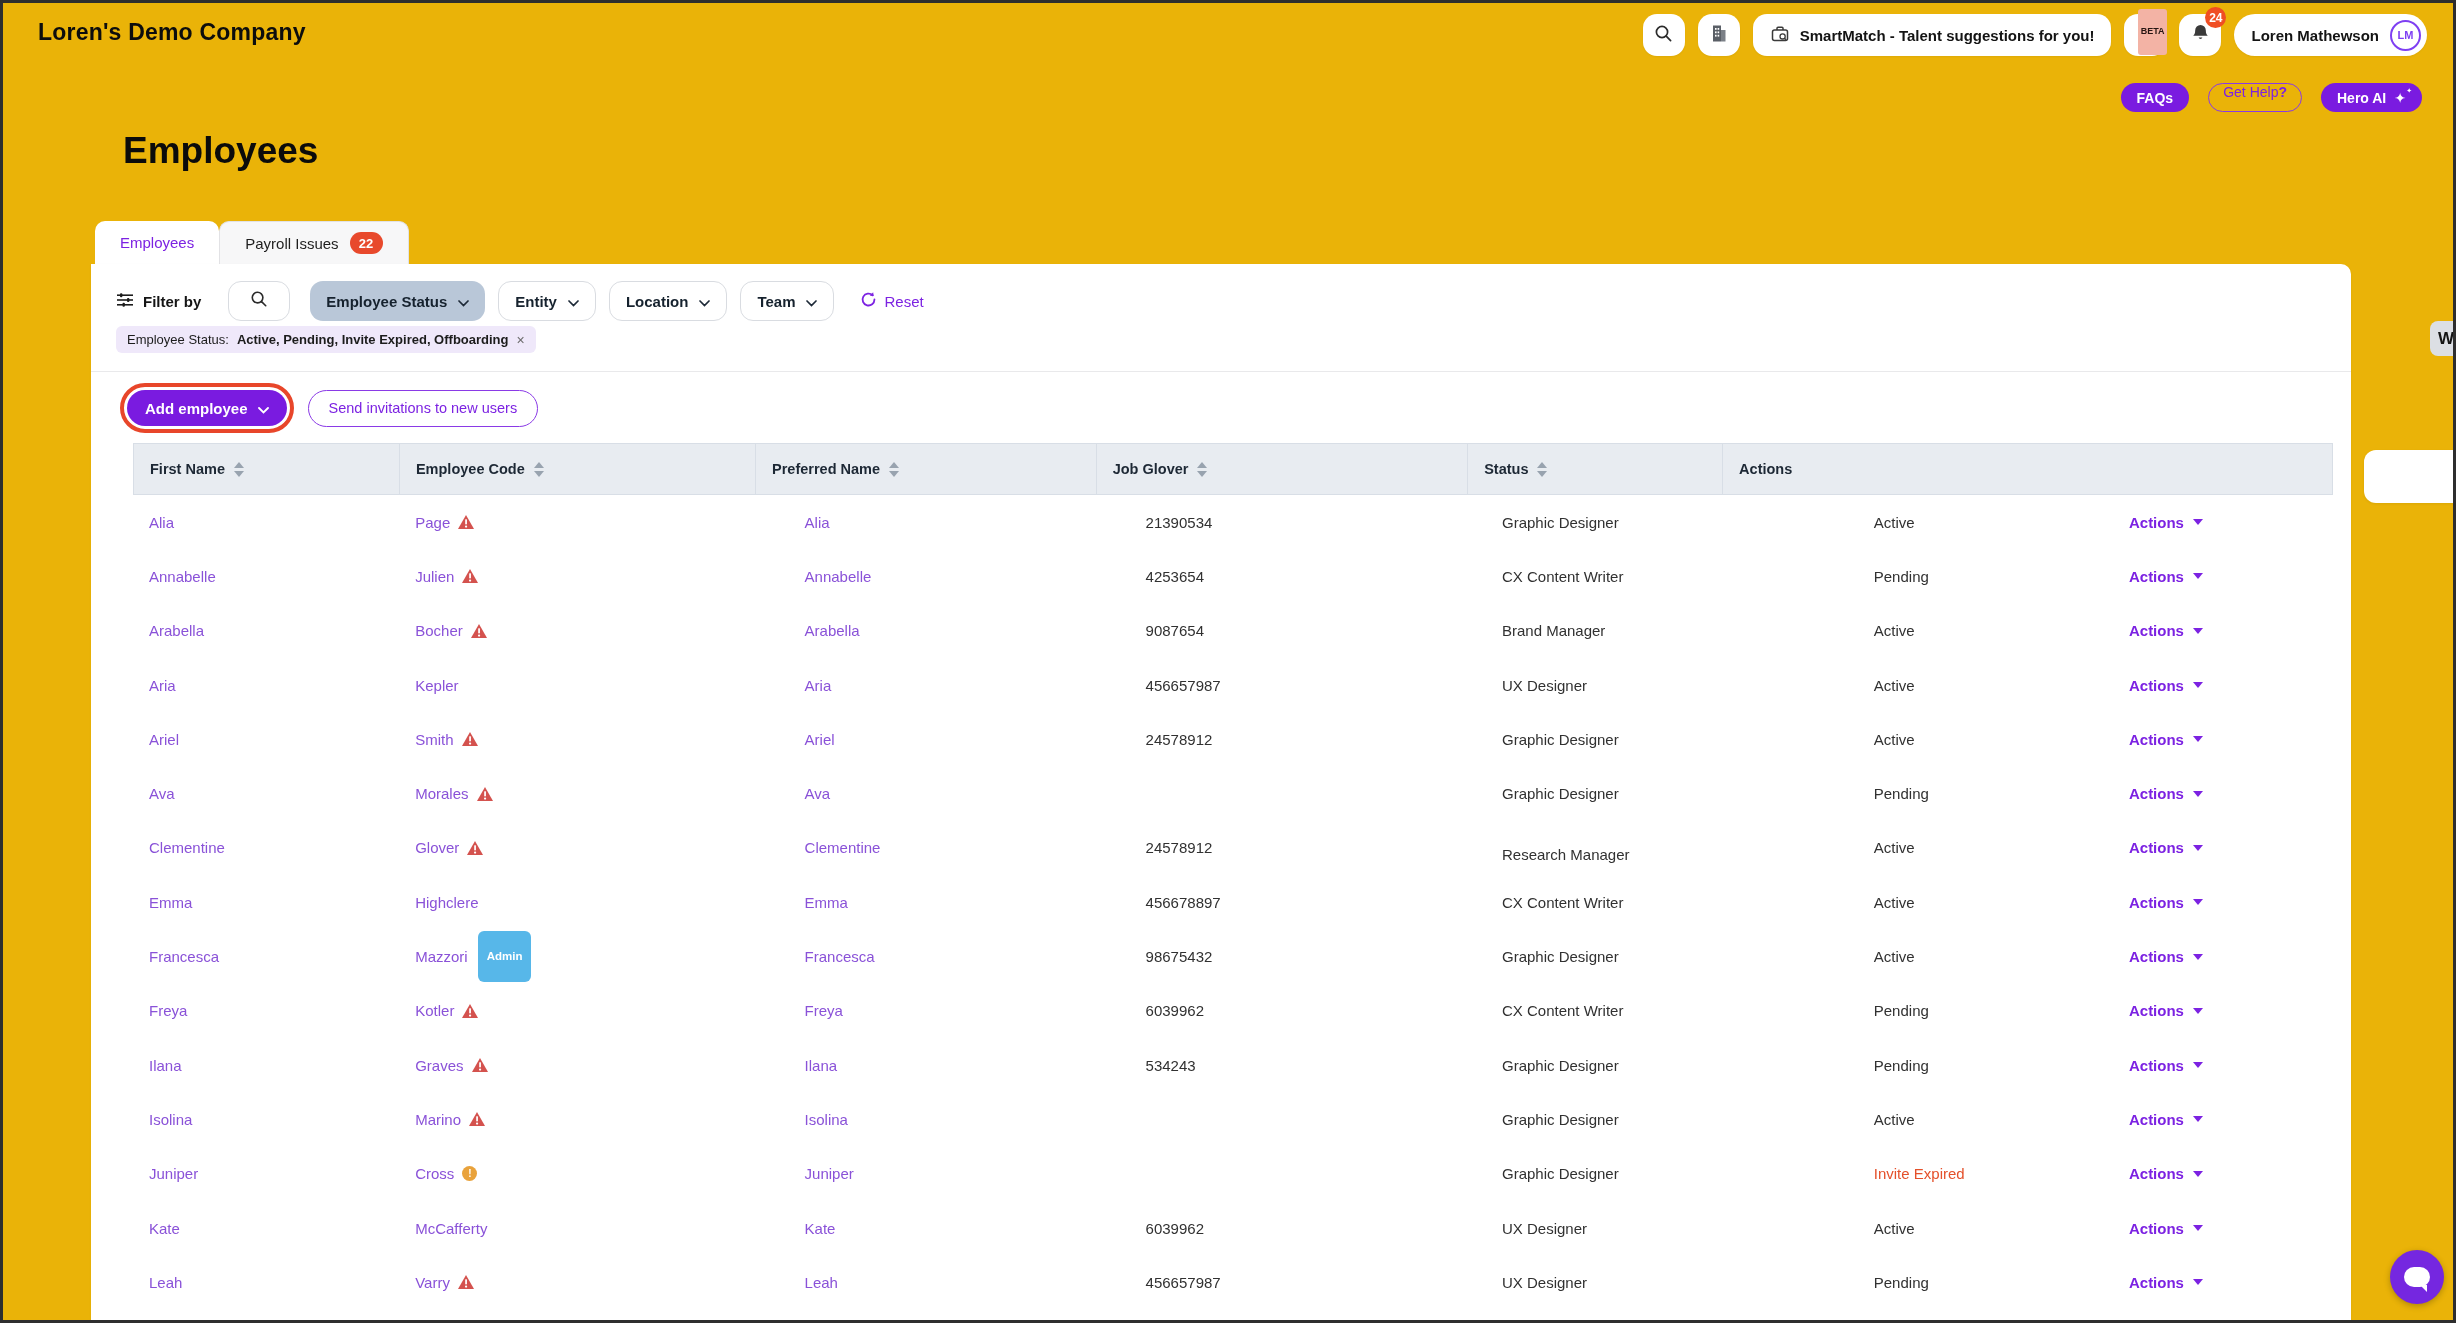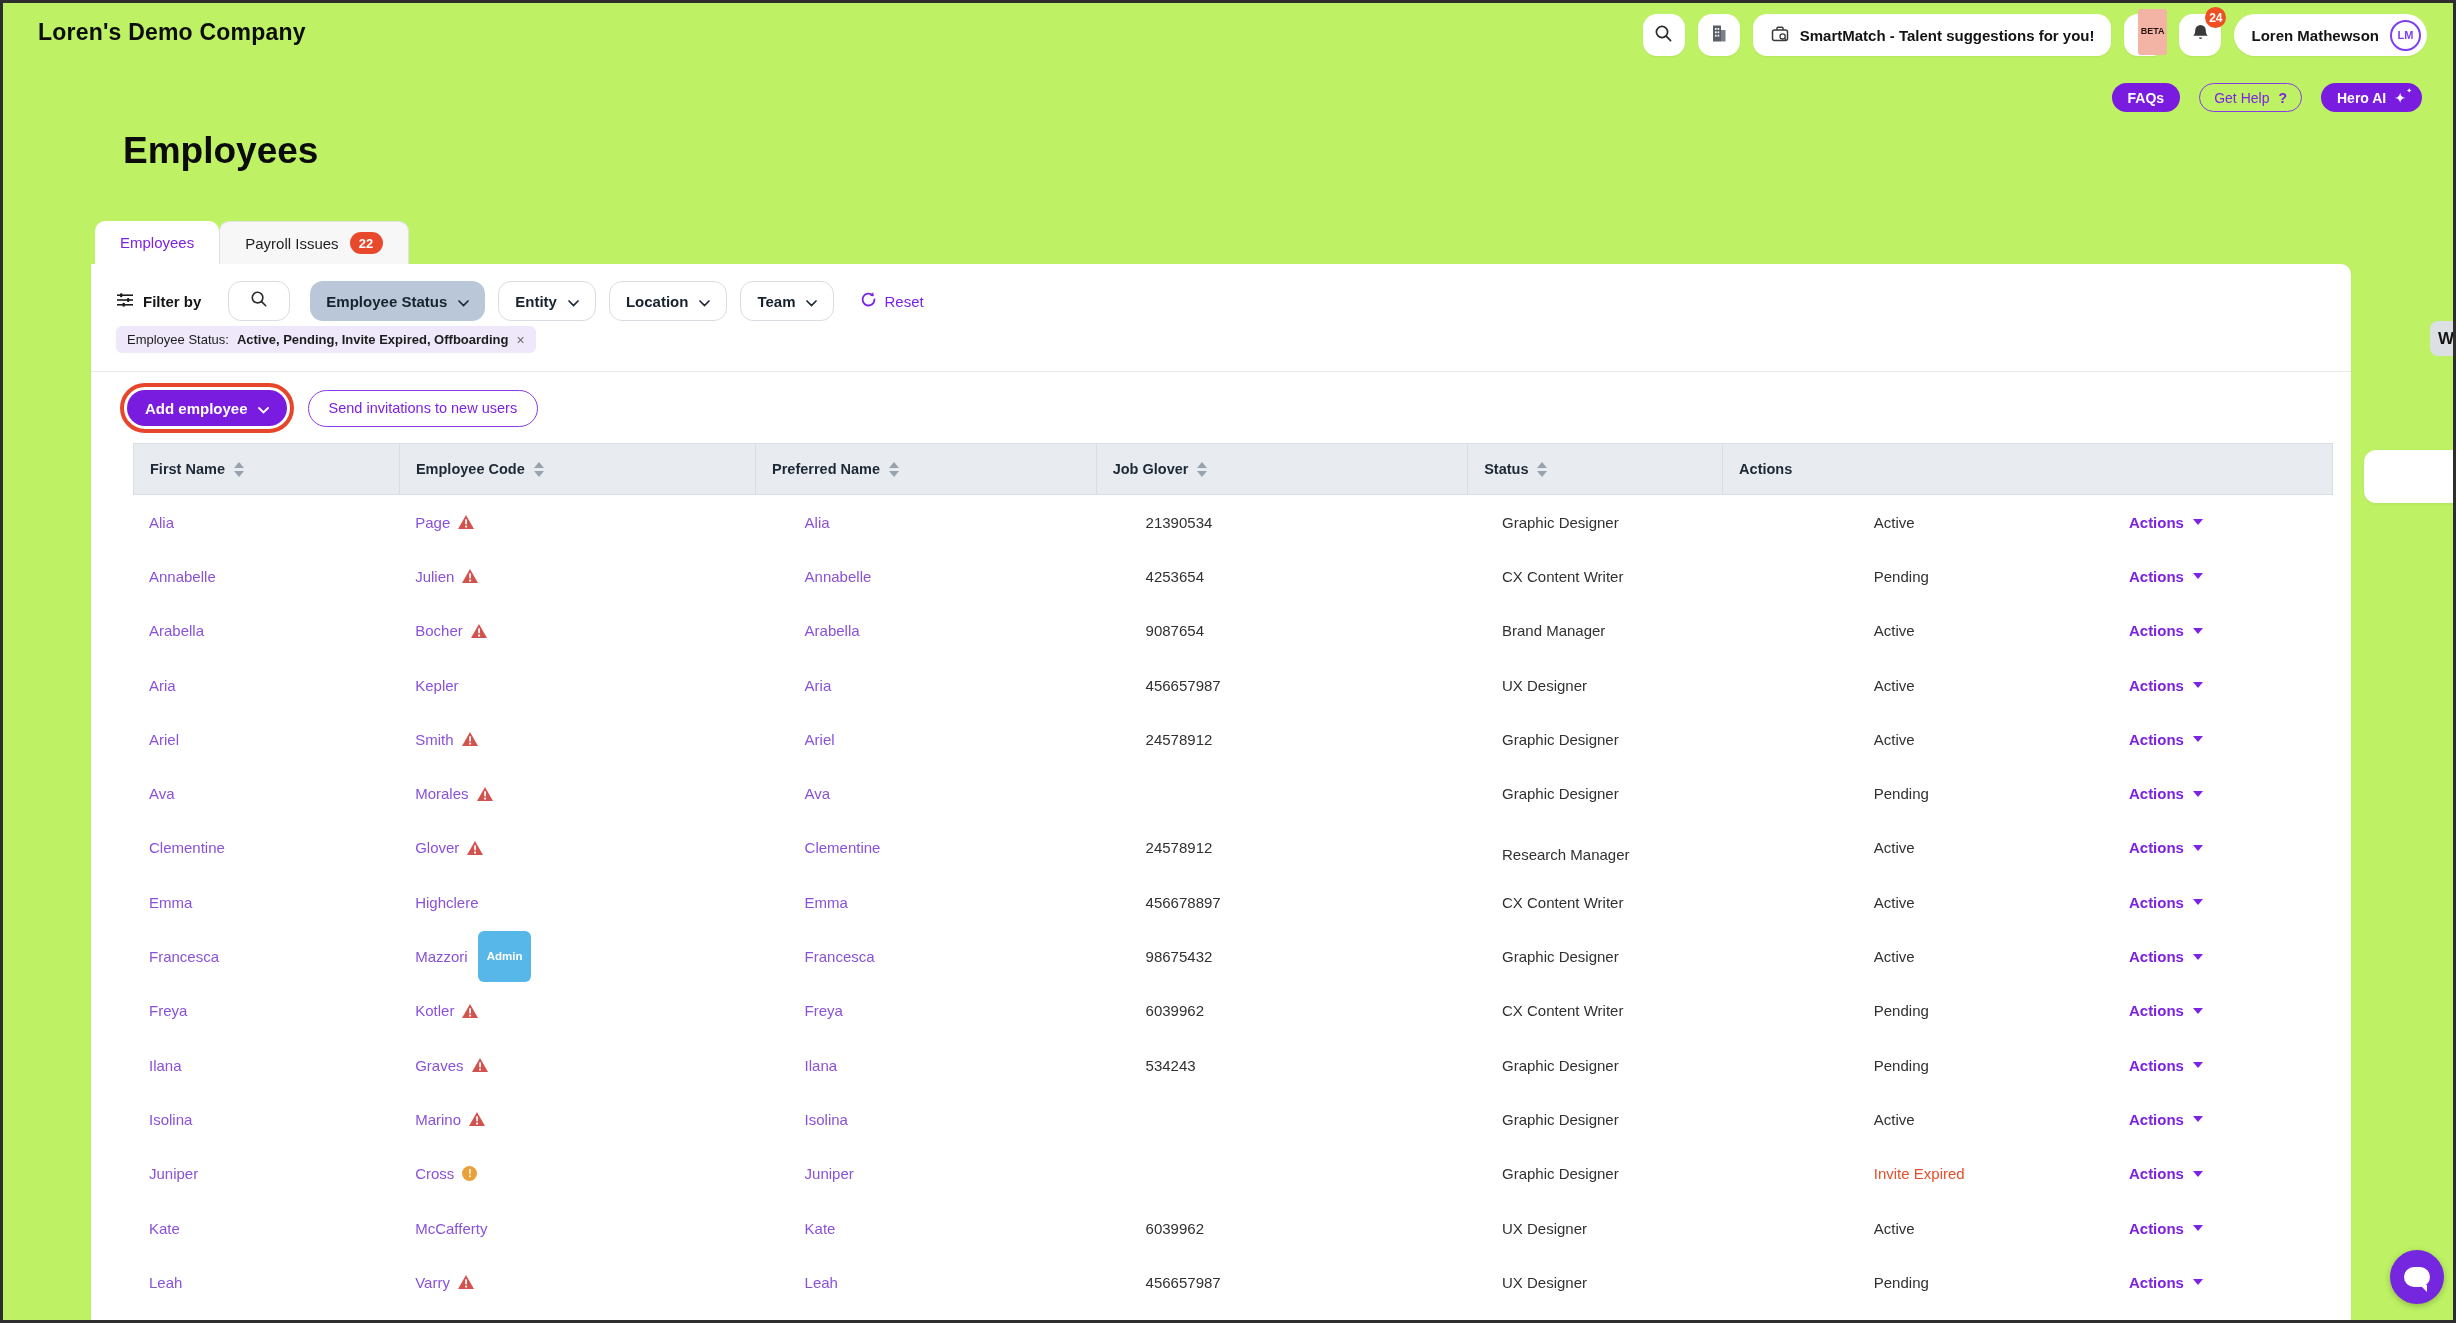--- a/index.html
+++ b/index.html
@@ -1,35 +1,35 @@
 <!DOCTYPE html>
 <html><head>
 <meta charset="utf-8">
 <style>
   * { margin:0; padding:0; box-sizing:border-box; }
   html,body { background:#cfd0d2; }
   body { font-family:"Liberation Sans","DejaVu Sans",sans-serif; }
 
-  #screen { position:relative; width:2456px; height:1323px; background:#bef264;
+  #screen { position:relative; width:2456px; height:1323px; background:#eab308;
             border:3px solid #2e2e2e; overflow:hidden; }
 
   
   .company-name { position:absolute; left:35px; top:16px; font-size:23px; font-weight:bold; color:#0d0d0d; letter-spacing:.2px; }
   .topbar-right { position:absolute; top:11px; right:26px; height:42px; display:flex; align-items:center; gap:13px; }
   .icon-btn { width:42px; height:42px; background:#fff; border-radius:14px; display:flex; align-items:center; justify-content:center; box-shadow:0 1px 2px rgba(0,0,0,.05); position:relative; cursor:pointer; }
   .smartmatch { height:42px; background:#fff; border-radius:14px; display:flex; align-items:center; gap:10px; padding:0 17px; font-size:15px; font-weight:bold; color:#141414; box-shadow:0 1px 2px rgba(0,0,0,.05); }
   .beta-tag { position:absolute; right:-1px; bottom:1px; background:#f3b3a5; color:#271512; font-size:9px; font-weight:bold; padding:18px 3px; border-radius:3px; line-height:1.1; }
   .bell-badge { position:absolute; top:-7px; right:-5px; min-width:21px; height:21px; background:#f04e23; color:#fff; font-size:12px; font-weight:bold; border-radius:11px; display:flex; align-items:center; justify-content:center; padding:0 4px; }
   .user-pill { height:42px; background:#fff; border-radius:21px; display:flex; align-items:center; gap:11px; padding:0 6px 0 17px; font-size:15px; font-weight:bold; color:#141414; box-shadow:0 1px 2px rgba(0,0,0,.05); }
   .avatar { width:31px; height:31px; border-radius:50%; border:2px solid #7e3ff2; color:#7e3ff2; font-size:11px; font-weight:bold; display:flex; align-items:center; justify-content:center; background:#fff; }
 
   
   .help-row { position:absolute; top:80px; right:31px; height:29px; display:flex; align-items:center; gap:19px; }
   .pill-solid { height:29px; background:#7a1be0; color:#fff; border-radius:15px; display:flex; align-items:center; gap:8px; padding:0 16px; font-size:14px; font-weight:600; cursor:pointer; }
-  .pill-outline { height:29px; background:transparent; color:#7c22e2; border:1.5px solid #8a3ae6; border-radius:15px; display:flex; align-items:center; gap:9px; padding:0 14px; font-size:14px; cursor:pointer; }
+  .pill-outline { height:29px; background:transparent; color:#7c22e2; border:1.5px solid #8a3ae6; border-radius:15px; display:flex; align-items:flex-start; padding:0 14px; font-size:14px; cursor:pointer; }
   .sparkle { position:relative; font-size:14px; line-height:1; }
   .sparkle::after { content:"✦"; position:absolute; font-size:7px; top:-4px; right:-6px; }
 
   
   .page-title { position:absolute; left:120px; top:127px; font-size:37px; font-weight:bold; color:#0b0b0b; }
   .tabs { position:absolute; left:92px; top:218px; display:flex; align-items:flex-end; }
   .tab { height:43px; display:flex; align-items:center; gap:11px; padding:0 25px; font-size:15px; border-radius:10px 10px 0 0; cursor:pointer; }
   .tab.active { background:#fff; color:#7c22e2; }
   .tab.inactive { background:#f7f7f8; border:1px solid #e2e2e5; border-bottom:none; color:#1e1e1e; }
   .count-badge { background:#e8492c; color:#fff; font-size:13px; font-weight:bold; border-radius:12px; height:22px; min-width:33px; display:flex; align-items:center; justify-content:center; padding:0 8px; }

